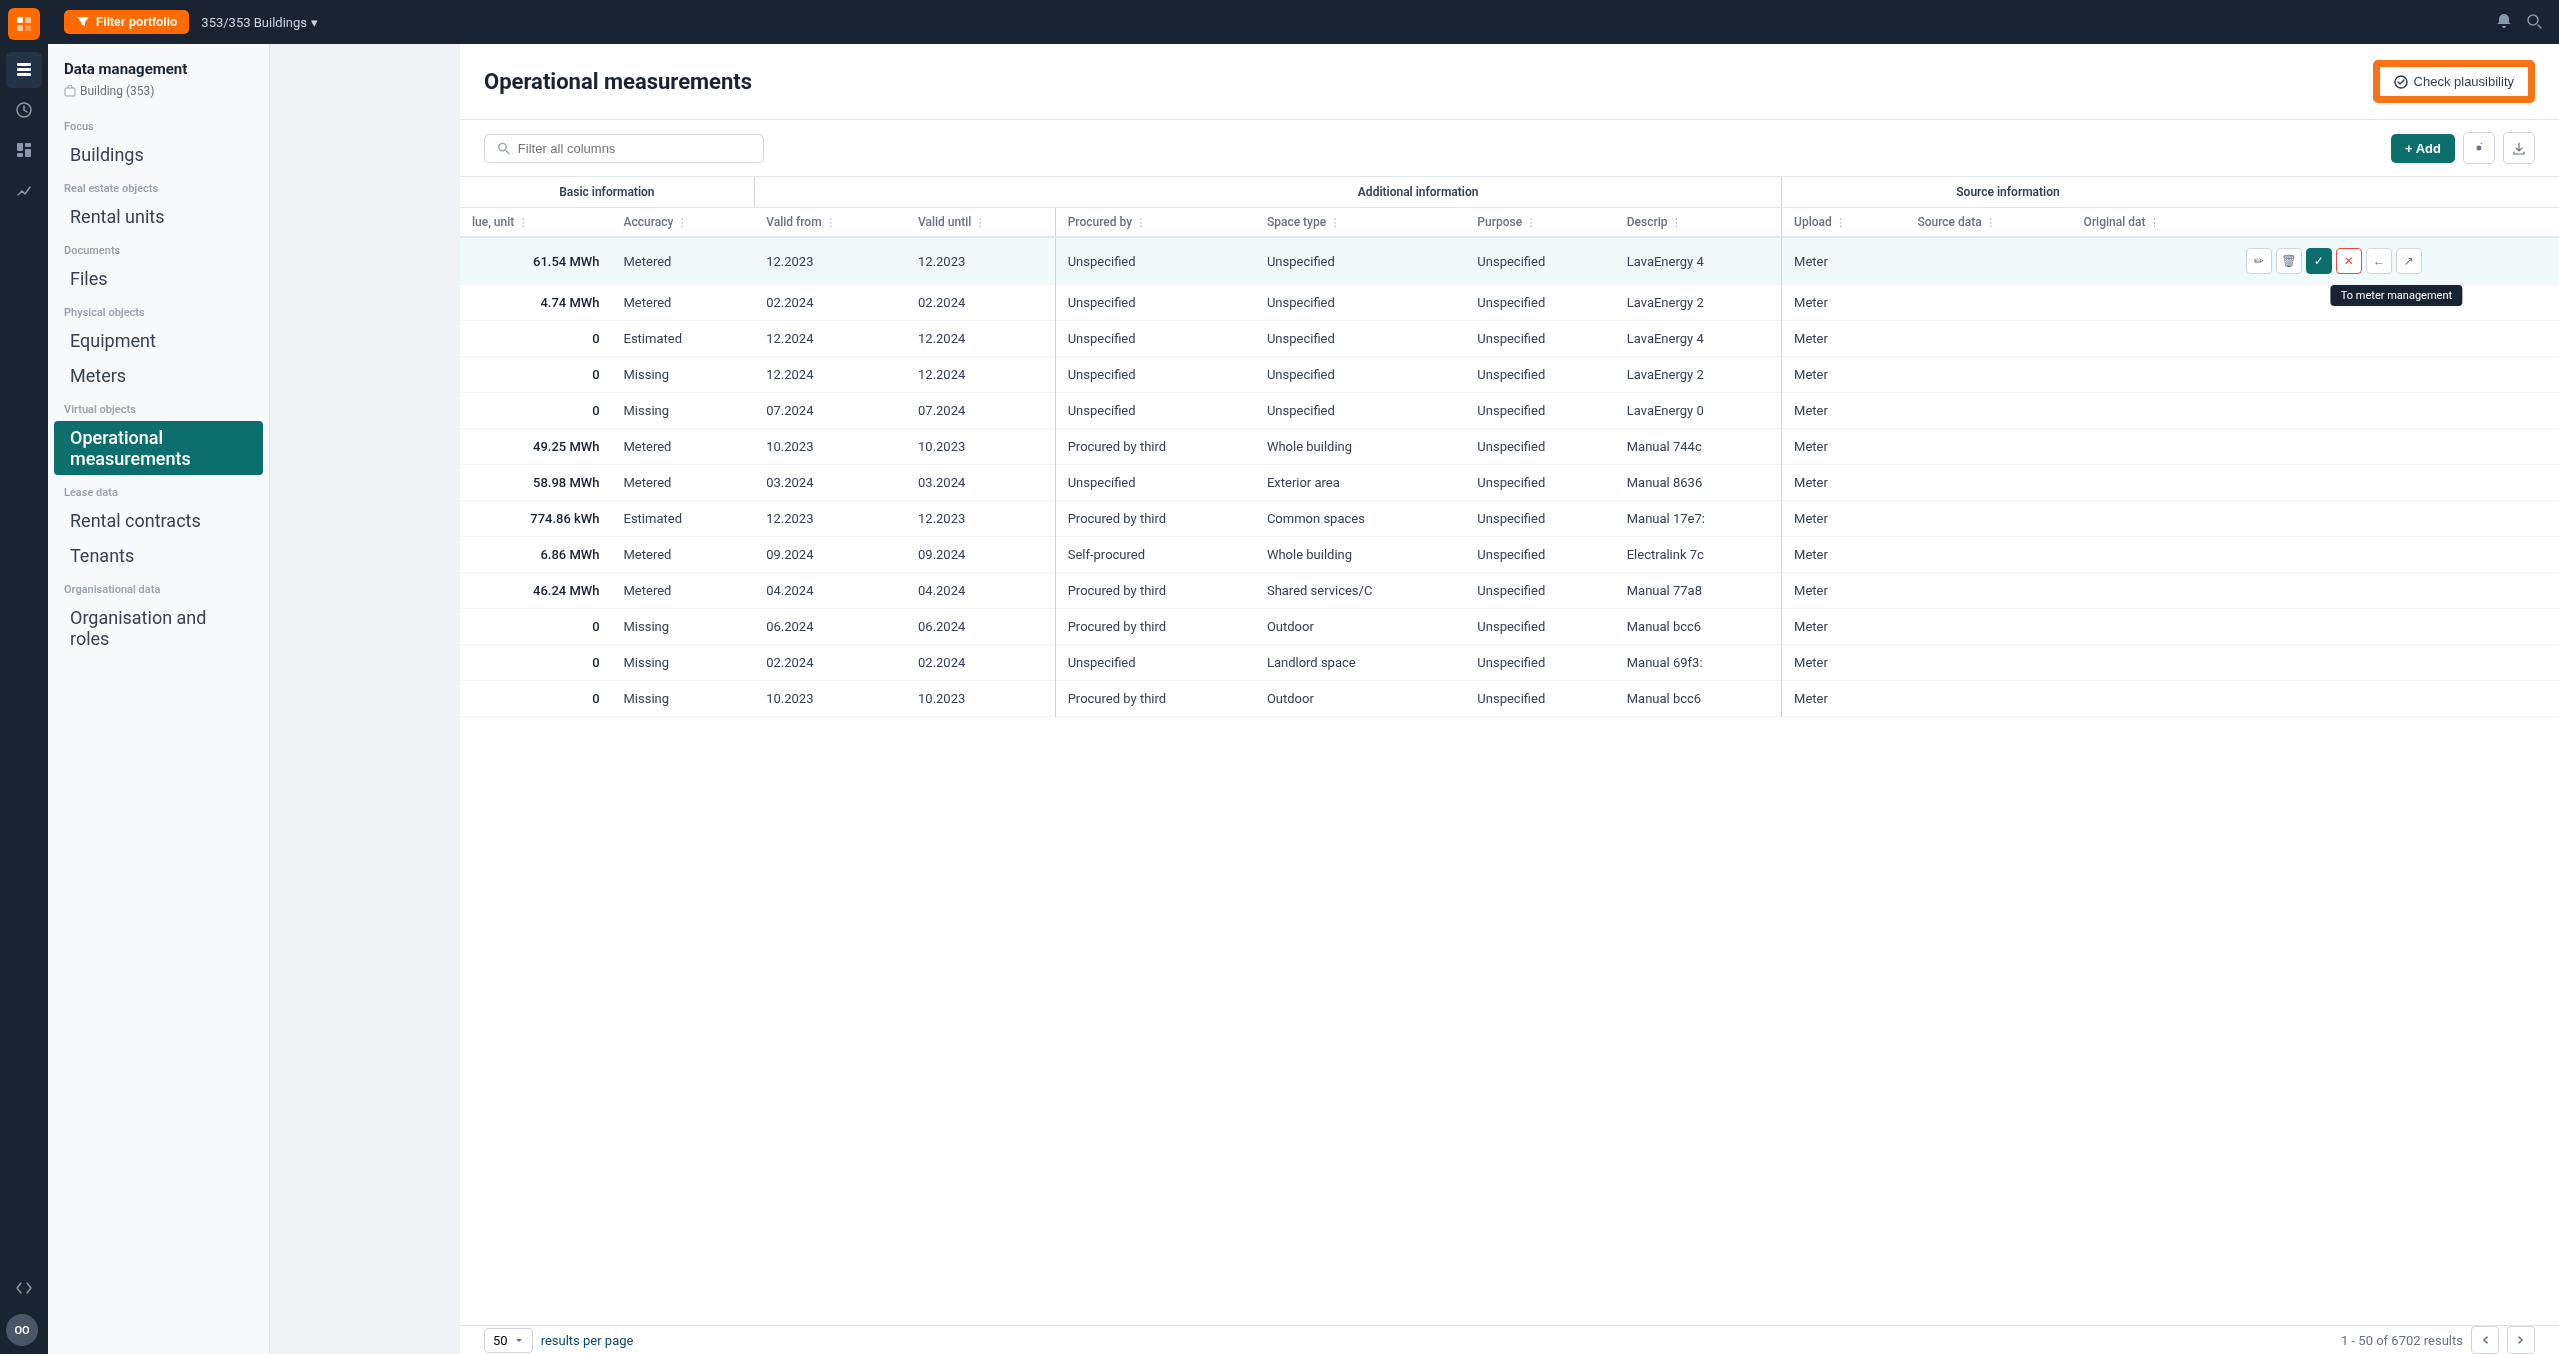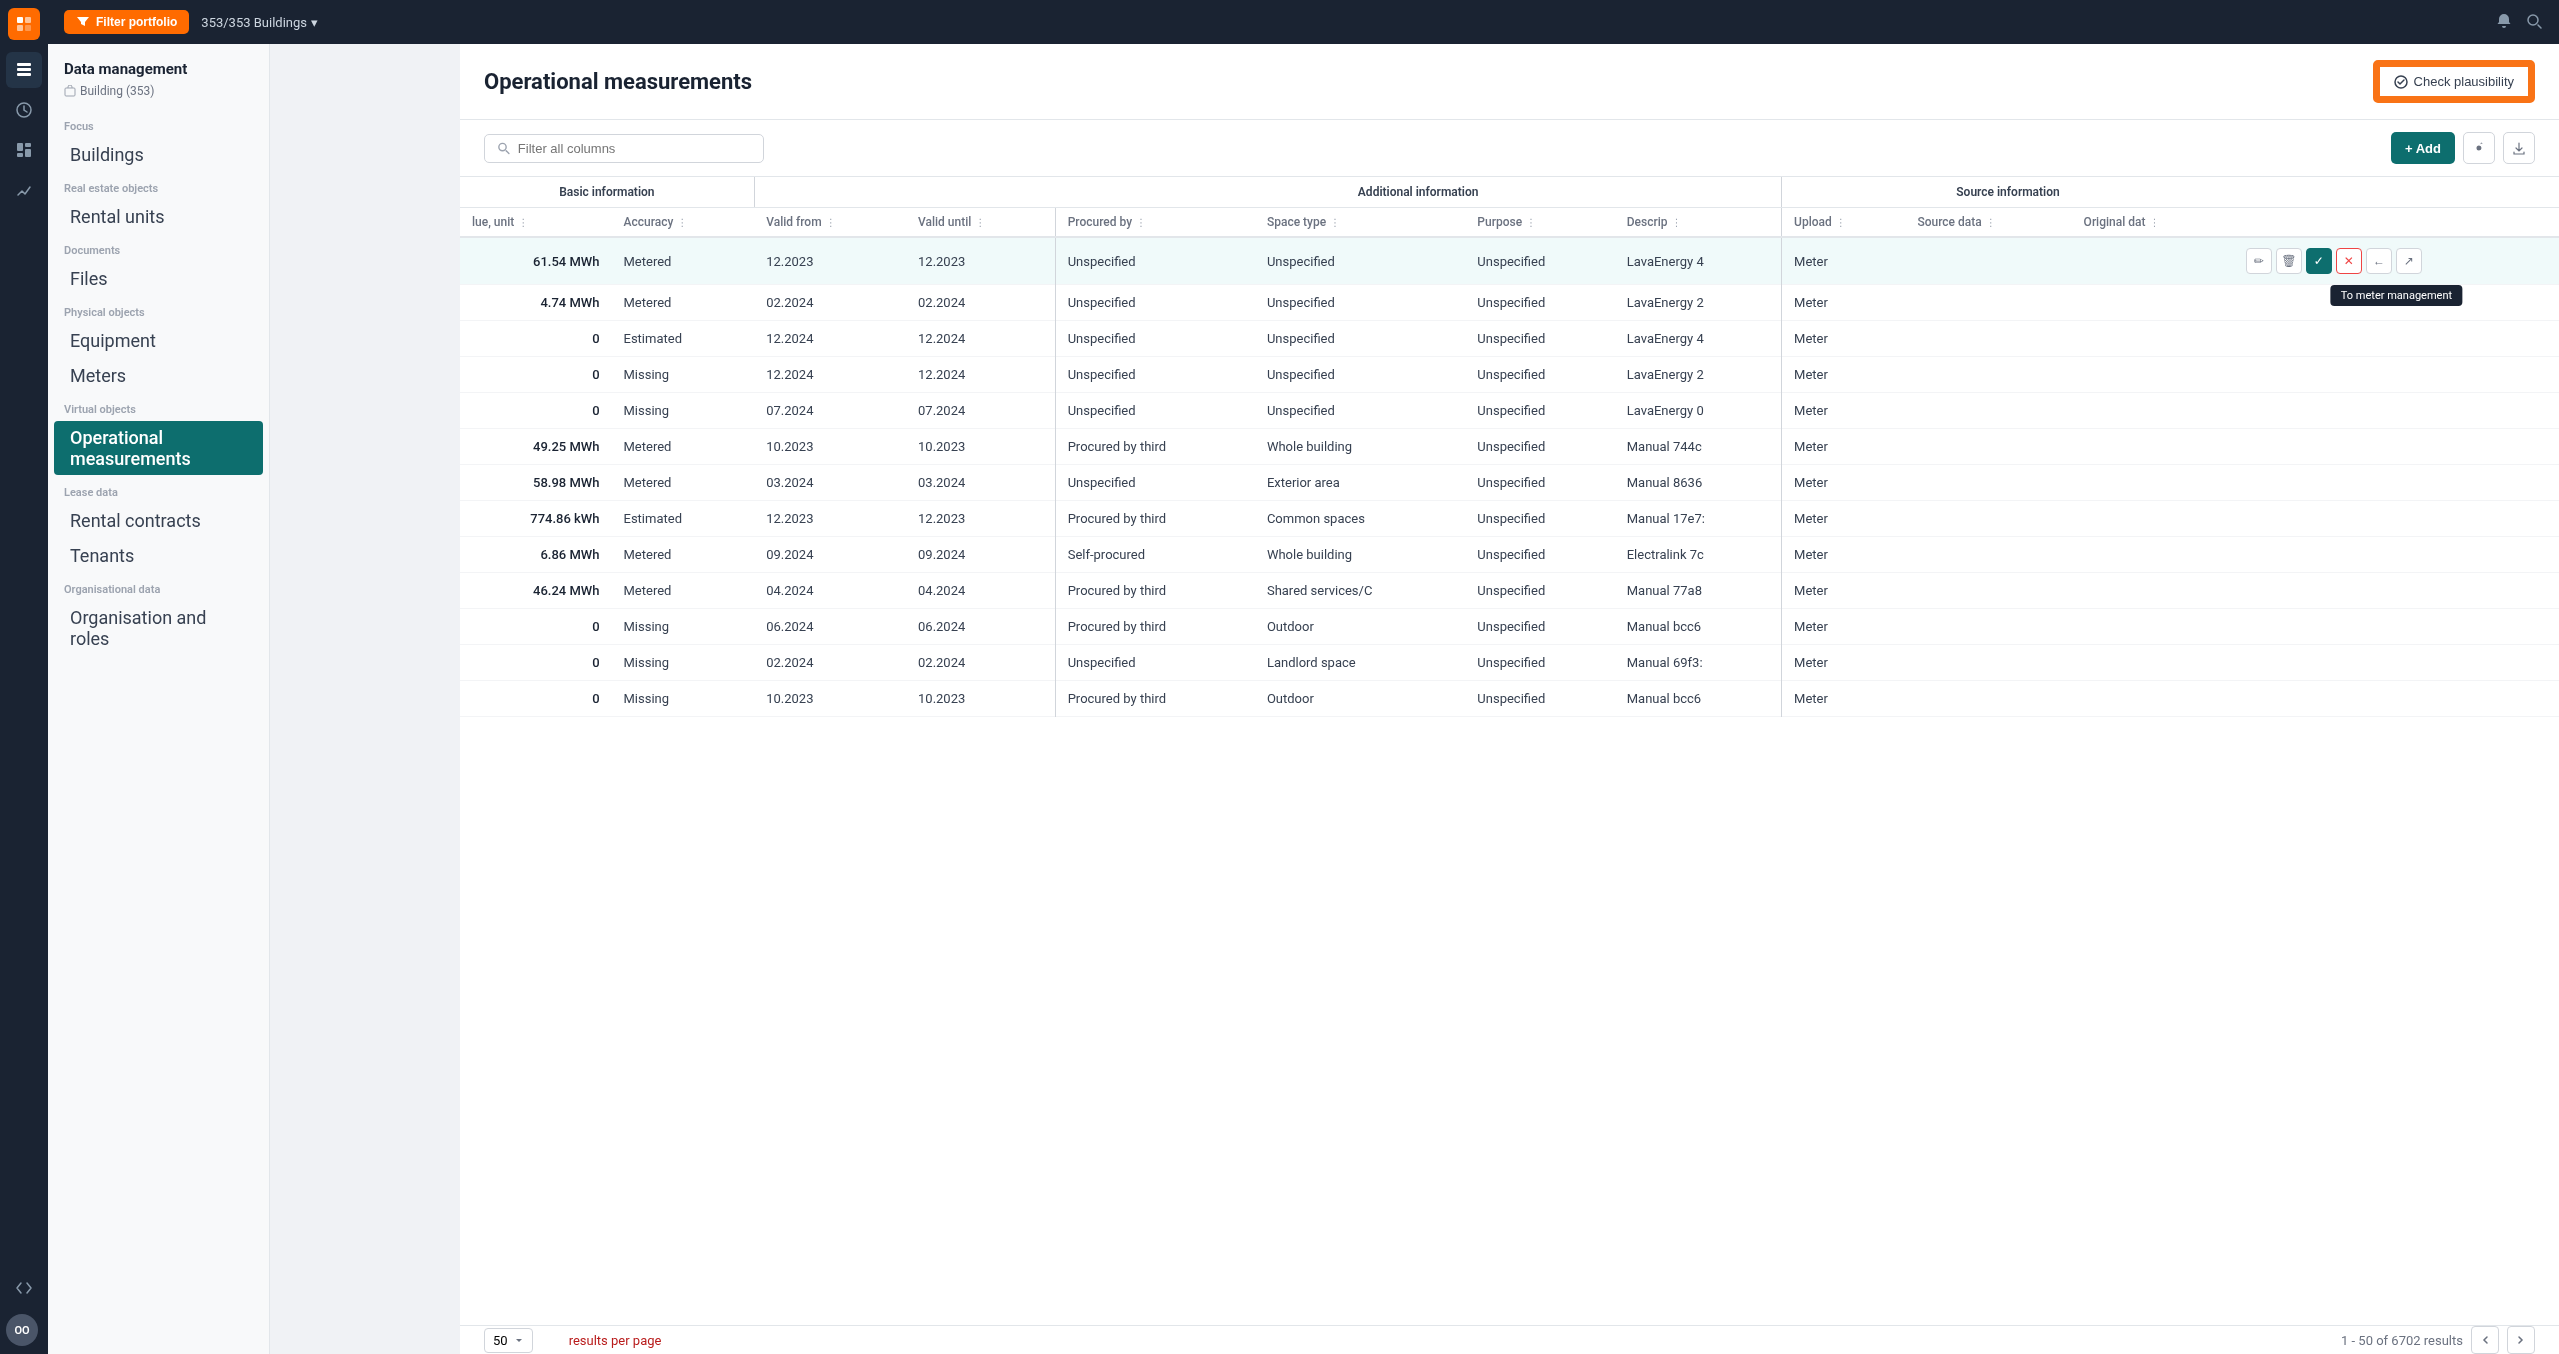--- a/index.html
+++ b/index.html
@@ -31,21 +31,21 @@
     
     .main { flex: 1; margin-top: 44px; overflow: hidden; display: flex; flex-direction: column; }
     .page-header { background: white; border-bottom: 1px solid #e2e6ea; padding: 16px 24px; display: flex; align-items: center; justify-content: space-between; }
     .page-title { font-size: 22px; font-weight: 700; color: #1a2332; }
     .check-plausibility-btn { display: flex; align-items: center; gap: 6px; border: 7px solid #f97316; border-radius: 5px; padding: 7px 14px; background: white; color: #374151; font-size: 13px; cursor: pointer; }
 
     
     .table-toolbar { background: white; padding: 12px 24px; display: flex; align-items: center; justify-content: space-between; border-bottom: 1px solid #e2e6ea; }
     .search-box { display: flex; align-items: center; gap: 8px; border: 1px solid #d1d5db; border-radius: 5px; padding: 6px 12px; width: 280px; background: white; }
     .search-box input { border: none; outline: none; font-size: 13px; color: #6b7280; width: 100%; background: transparent; }
-    .toolbar-right { display: flex; gap: 8px; }
+    .toolbar-right { display: flex; align-items: center; gap: 8px; }
     .add-btn { background: #0d6e6e; color: white; border: none; border-radius: 5px; padding: 7px 14px; font-size: 13px; font-weight: 600; cursor: pointer; display: flex; align-items: center; gap: 6px; }
     .icon-btn { width: 32px; height: 32px; border: 1px solid #d1d5db; border-radius: 5px; display: flex; align-items: center; justify-content: center; background: white; cursor: pointer; color: #6b7280; }
 
     
     .table-container { flex: 1; overflow: auto; background: white; }
     table { width: 100%; border-collapse: collapse; font-size: 13px; }
     .col-group-header { padding: 8px 12px; font-weight: 600; color: #374151; font-size: 12px; border-bottom: 1px solid #e2e6ea; background: white; }
     .col-group-header.basic { border-right: 1px solid #d1d5db; }
     .col-group-header.additional { border-right: 1px solid #d1d5db; }
     thead tr.group-row th { border-bottom: 1px solid #e2e6ea; }
@@ -460,21 +460,21 @@
     </table>
   </div>
 
   <div class="table-footer">
     <div class="per-page-select">
       <span>50</span>
       <svg width="10" height="10" viewBox="0 0 10 10" fill="#6b7280">
           <path d="M2 4l3 3 3-3"></path>
         </svg>
     </div>
-    <span style="font-size:13px;color:#b91c1c;margin-left:28px;">results per page</span>
+    <span style="font-size:13px;color:#0c4a6e;">results per page</span>
     <div class="pagination-info">1 - 50 of 6702 results</div>
     <div class="pagination-btn">
       <svg width="10" height="10" viewBox="0 0 10 10" fill="#6b7280">
           <path d="M7 2L4 5l3 3" stroke="#6b7280" stroke-width="1.5" fill="none" stroke-linecap="round"></path>
         </svg>
     </div>
     <div class="pagination-btn">
       <svg width="10" height="10" viewBox="0 0 10 10" fill="#6b7280">
           <path d="M3 2l3 3-3 3" stroke="#6b7280" stroke-width="1.5" fill="none" stroke-linecap="round"></path>
         </svg>

